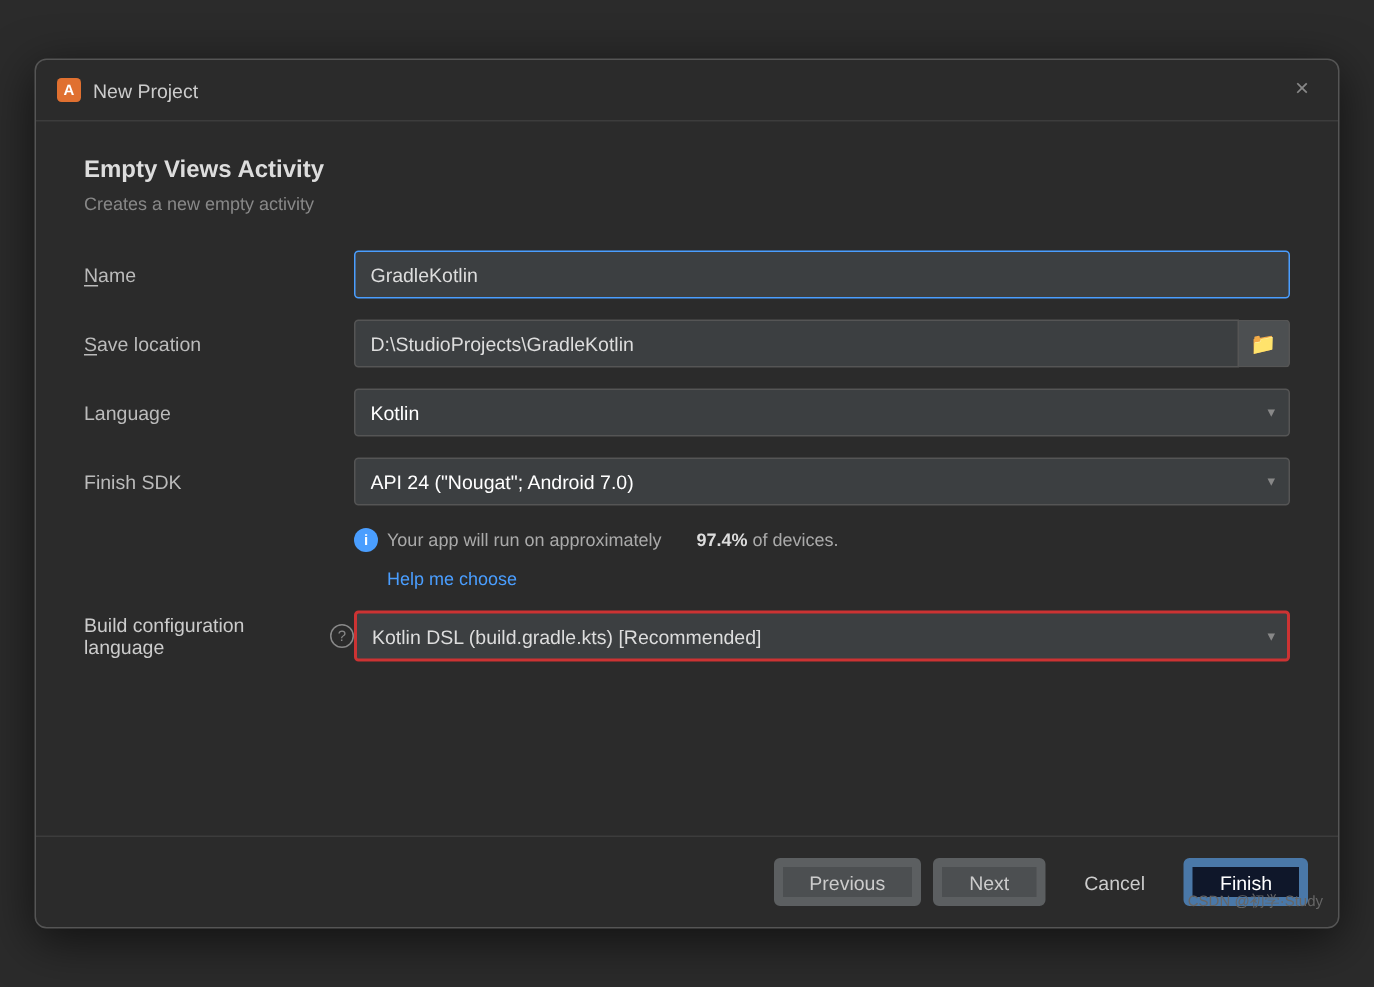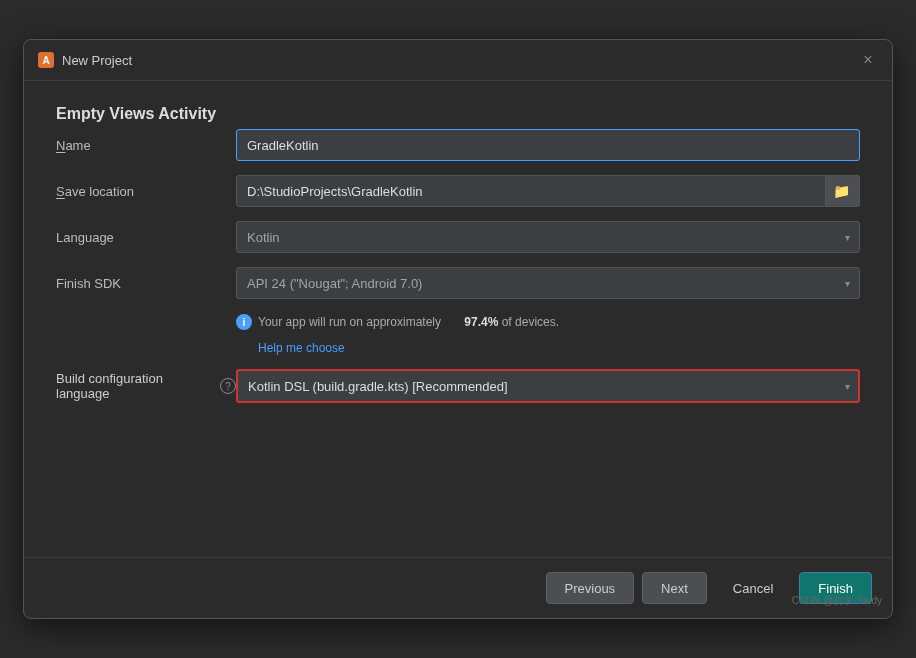--- a/index.html
+++ b/index.html
@@ -151,21 +151,21 @@
       flex: 1;
       position: relative;
     }
 
     .form-select {
       width: 100%;
       height: 32px;
       background: #3c3f41;
       border: 1px solid #555;
       border-radius: 3px;
-      color: #a3a3a3;
+      color: #ffffff;
       font-size: 13px;
       padding: 0 10px;
       appearance: none;
       outline: none;
       cursor: pointer;
     }
 
     .select-arrow {
       position: absolute;
       right: 10px;
@@ -267,36 +267,36 @@
       align-items: center;
       padding: 14px 20px;
       border-top: 1px solid #3c3c3c;
       gap: 8px;
     }
 
     .btn {
       height: 32px;
       padding: 0 18px;
       border-radius: 4px;
-      border: 1px solid #bef264;
+      border: 6px solid #bef264;
       font-size: 13px;
       cursor: pointer;
       display: flex;
       align-items: center;
       justify-content: center;
     }
 
     .btn-default {
       background: #4c4f51;
       color: #ccc;
       border-color: #5c5f61;
     }
 
     .btn-primary {
-      background: #0f766e;
+      background: #0f172a;
       color: #fff;
       border-color: #4a78a8;
     }
 
     .btn-cancel {
       background: transparent;
       color: #ccc;
       border: none;
     }
 
@@ -318,20 +318,21 @@
     <div class="title-bar-icon">
       <span>A</span>
     </div>
     <span class="title-text">New Project</span>
     <button class="close-btn">×</button>
   </div>
 
   <div class="content">
 
     <div class="section-title">Empty Views Activity</div>
+    <div class="section-subtitle">Creates a new empty activity</div>
 
     <div class="form-row">
       <div class="form-label">
         <span class="underline">N</span><span>ame</span>
       </div>
       <input class="form-input focused" value="GradleKotlin" style="">
     </div>
 
 
     <div class="form-row">

